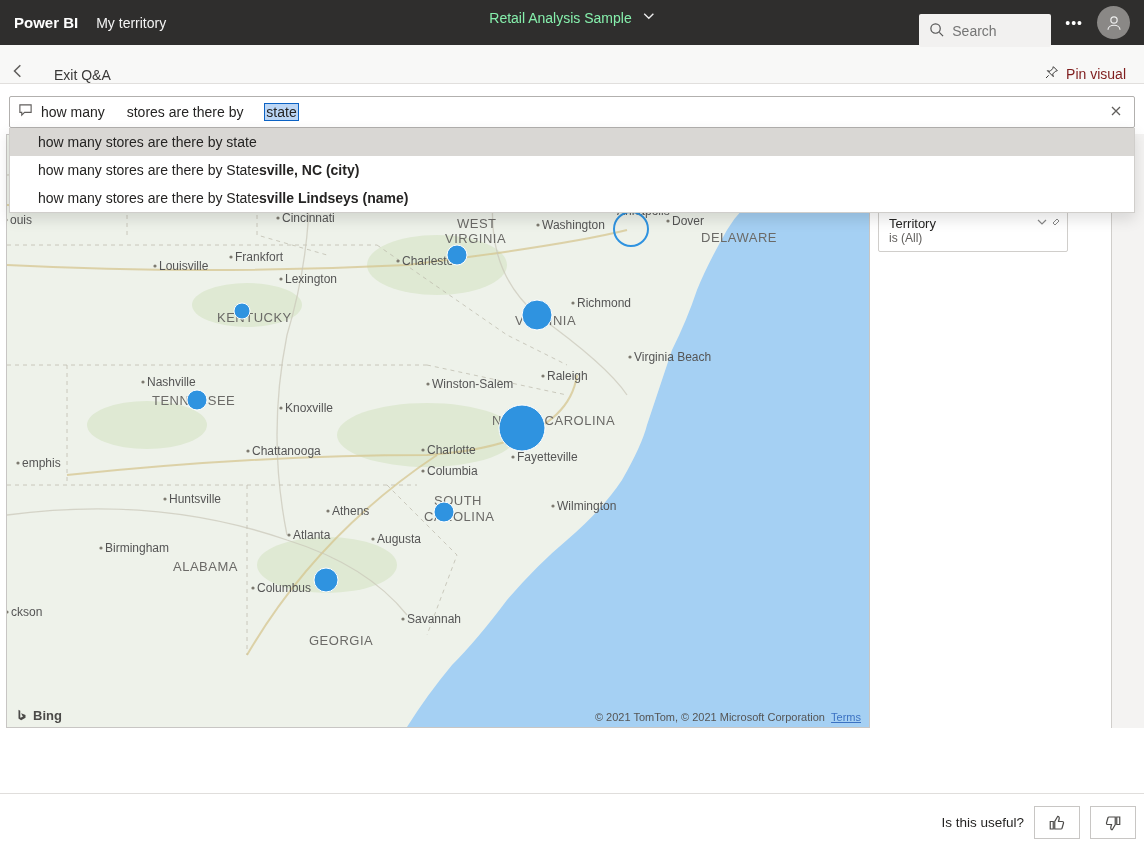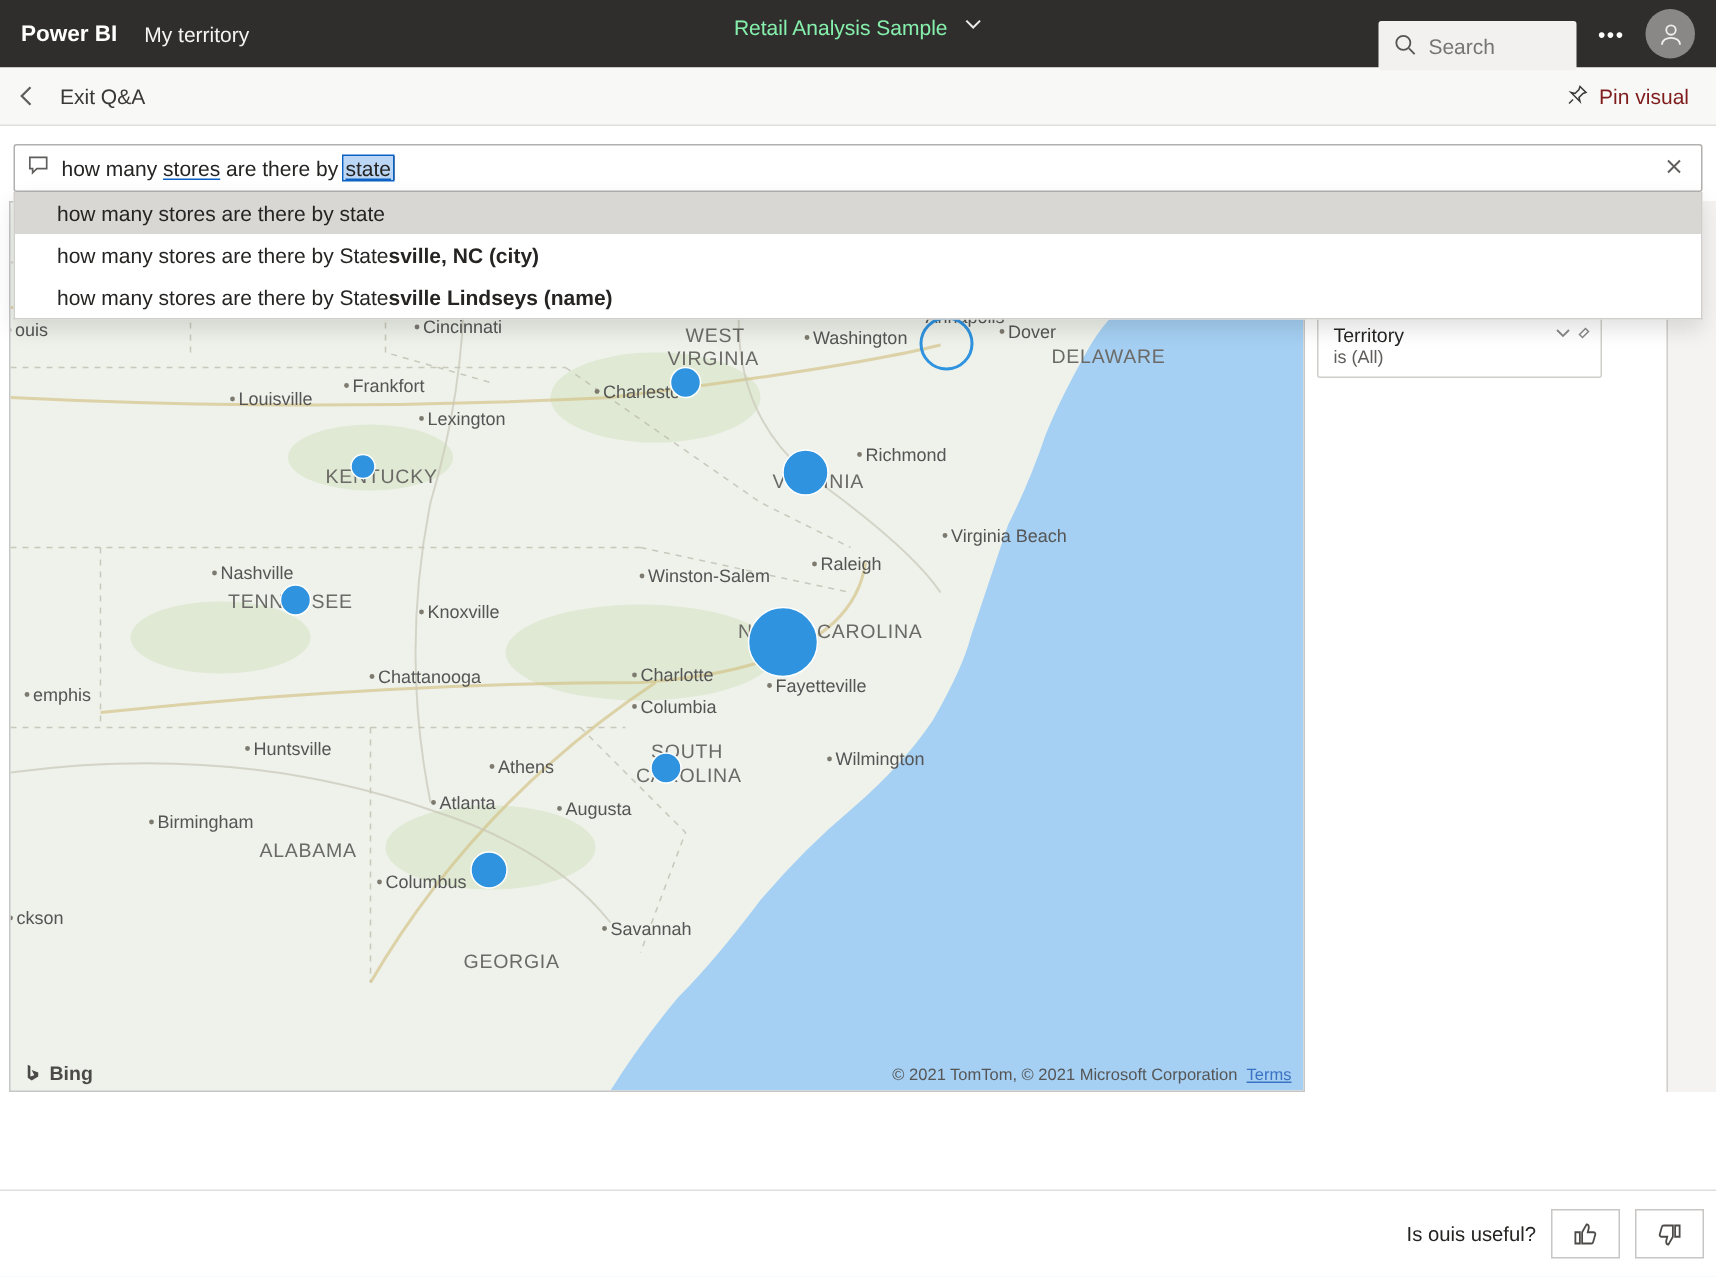--- a/index.html
+++ b/index.html
@@ -26,36 +26,36 @@
   .searchbox input { border: none; background: transparent; outline: none; width: 80px; font-size: 14px; color:#555;}
   .dots { color: #fff; font-size: 14px; letter-spacing: 1px; cursor: pointer; }
   .avatar {
     width: 33px; height: 33px; border-radius: 50%; background: #8a8886;
     display: flex; align-items: center; justify-content: center; color:#fff;
   }
 
   
   .subbar {
     height: 39px; border-bottom: 1px solid #e1dfdd; background: #f8f8f7;
-    display: flex; align-items: center; padding: 0 6px; gap: 10px;
+    display: flex; align-items: flex-end; padding: 0 6px; gap: 24px;
   }
   .back-arrow { width: 24px; height: 24px; display:flex; align-items:center; justify-content:center; color:#605e5c;}
   .exit-label { font-size: 14px; color: #3a3938; }
   .pin { margin-left: auto; display:flex; align-items:center; gap:6px; font-size:14px; color:#7f1d1d; padding-right:12px;}
   .pin svg { width:16px; height:16px; }
 
   
   .qa-wrap { padding: 12px 9px 0 9px; position: relative; }
   .qa-input {
     height: 32px; border: 1px solid #b2b0ae; border-radius: 2px; background:#fff;
     display:flex; align-items:center; padding: 0 8px; gap: 8px;
   }
   .qa-input .chat-ico { color:#605e5c; }
   .qa-text { font-size: 14px; }
-  .qa-text .ul { text-decoration: underline; text-decoration-color: #0b62c4; text-underline-offset: 2px; }
+  .qa-text .ul { text-decoration-color: #0b62c4; text-underline-offset: 2px; margin-left: 18px; }
   .qa-text .sel { background: #bcd6f5; outline:1px solid #0b62c4; padding:0 1px;}
   .qa-text .caret { border-right: 1px solid #222; animation: none; }
   .qa-clear { margin-left:auto; color:#605e5c; font-size:14px; padding: 4px; cursor:pointer;}
   .suggest {
     position: absolute; left: 9px; right: 9px; top: 44px;
     background:#fff; border: 1px solid #d0cecb; border-top:none;
     box-shadow: 0 6px 14px rgba(0,0,0,.12); z-index: 50;
   }
   .sugg-row { padding: 6px 28px; font-size: 14px; cursor: pointer; }
   .sugg-row.selected { background:#d9d7d4;}
@@ -399,21 +399,21 @@
     </div>
   </div>
 
   <div class="viz-tab">
     <span>zations</span>
   </div>
 </div>
 
 <div class="statusbar">
   <div class="useful">
-    <span>Is ouis useful?</span>
+    <span>Is this useful?</span>
     <div class="thumb">
       <svg viewBox="0 0 24 24" fill="none" stroke="currentColor" stroke-width="1.6">
           <path d="M7 10v10H3V10h4zm2 10V10l4-7c1 0 2 1 2 3l-1 4h5c1 0 2 1 1.7 2l-2 7c-.2 1-1 1-1.7 1H9z"></path>
         </svg>
     </div>
     <div class="thumb">
       <svg viewBox="0 0 24 24" fill="none" stroke="currentColor" stroke-width="1.6">
           <path d="M17 14V4h4v10h-4zm-2-10v10l-4 7c-1 0-2-1-2-3l1-4H5c-1 0-2-1-1.7-2l2-7c.2-1 1-1 1.7-1H15z"></path>
         </svg>
     </div>

